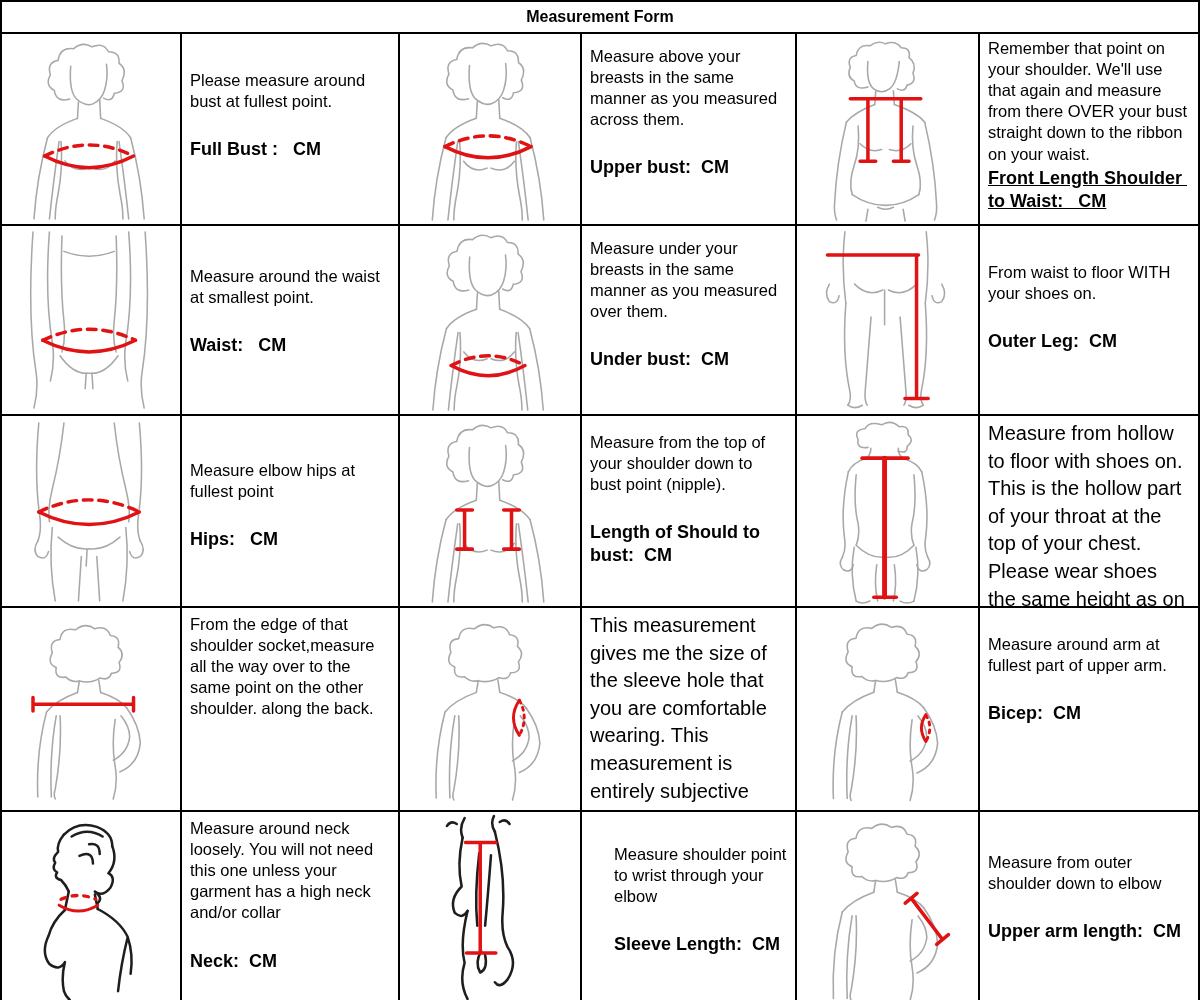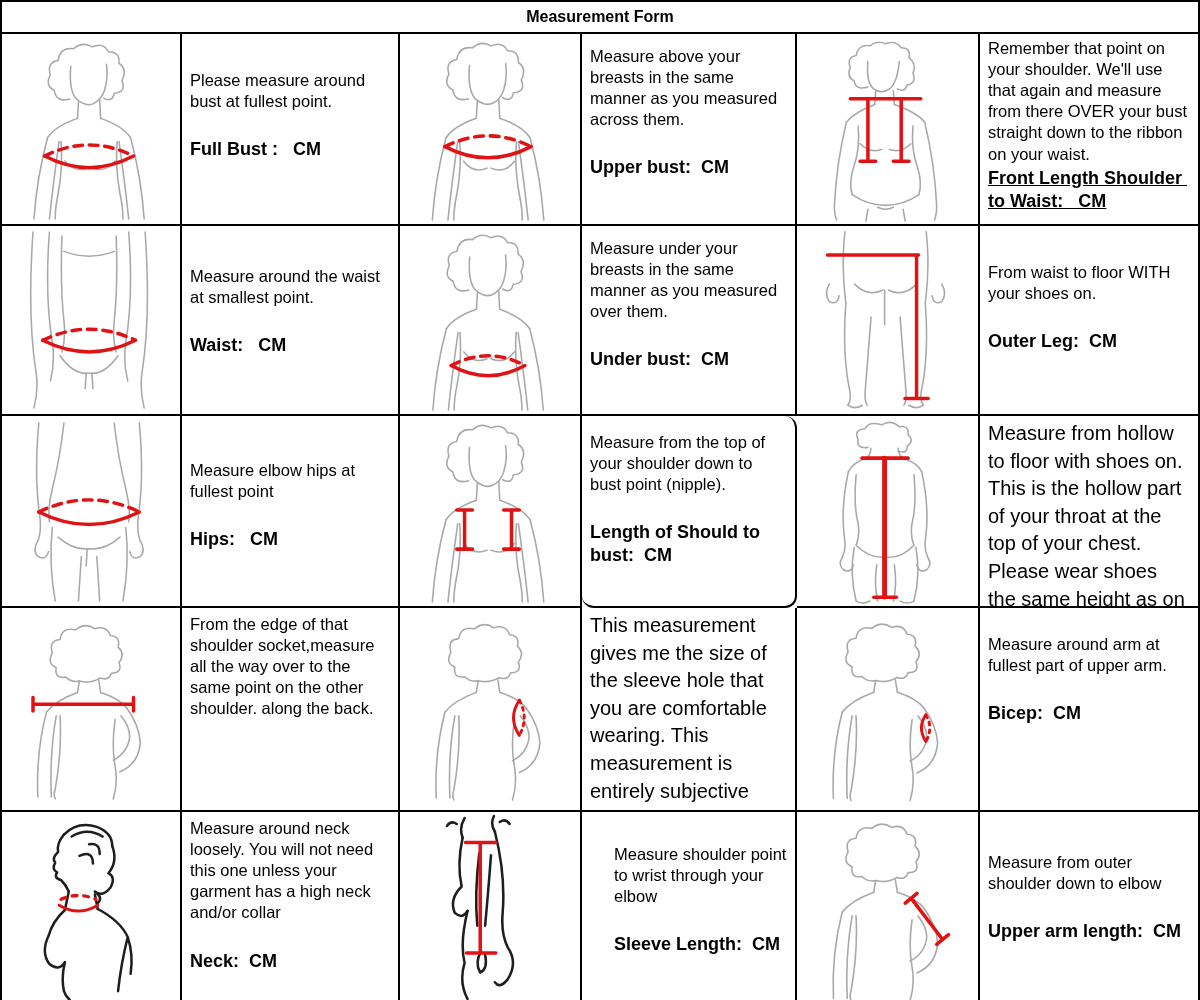--- a/index.html
+++ b/index.html
@@ -13,21 +13,21 @@
   .grid .cell:nth-child(6n){border-right:none;}
   .grid .cell:nth-child(n+25){border-bottom:none;}
   .figcell{display:flex;align-items:center;justify-content:center;padding:2px;}
   .figcell svg{width:100%;height:100%;}
   .txtcell{padding:6px 8px;font-size:16.5px;line-height:1.28;}
   .desc{margin:0;white-space:pre-wrap;}
   .lbl{margin:26px 0 0 0;font-weight:bold;font-size:18px;white-space:pre-wrap;}
   .small .desc{font-size:20px;line-height:1.38;}
   .small .lbl{margin-top:26px;text-align:right;}
   .tight .lbl{margin-top:2px;text-decoration:underline;}
-  .pt4{padding-top:4px;} .pt8{padding-top:6px;} .pt12{padding-top:12px;} .pt16{padding-top:16px;border-radius:12px;}
+  .pt4{padding-top:4px;} .pt8{padding-top:6px;} .pt12{padding-top:12px;} .pt16{padding-top:16px;}
   .pt32{padding-top:32px;padding-left:32px;} .pt36{padding-top:36px;} .pt40{padding-top:40px;} .pt44{padding-top:44px;} .pt48{padding-top:26px;}
   .g{stroke:#a8a8a8;stroke-width:1.6;fill:none;stroke-linecap:round;stroke-linejoin:round;}
   .d{stroke:#1e1e1e;stroke-width:2.6;fill:none;stroke-linecap:round;stroke-linejoin:round;}
   .r{stroke:#e01214;stroke-width:3.6;fill:none;stroke-linecap:round;}
   .rthick{stroke:#e01214;stroke-width:5;fill:none;stroke-linecap:round;}
   .rdash{stroke:#e01214;stroke-width:3.6;fill:none;stroke-linecap:round;stroke-dasharray:9 7;}
   .rdot{stroke:#e01214;stroke-width:3;fill:none;stroke-linecap:round;stroke-dasharray:3 5;}
 </style>
 </head>
 <body>

